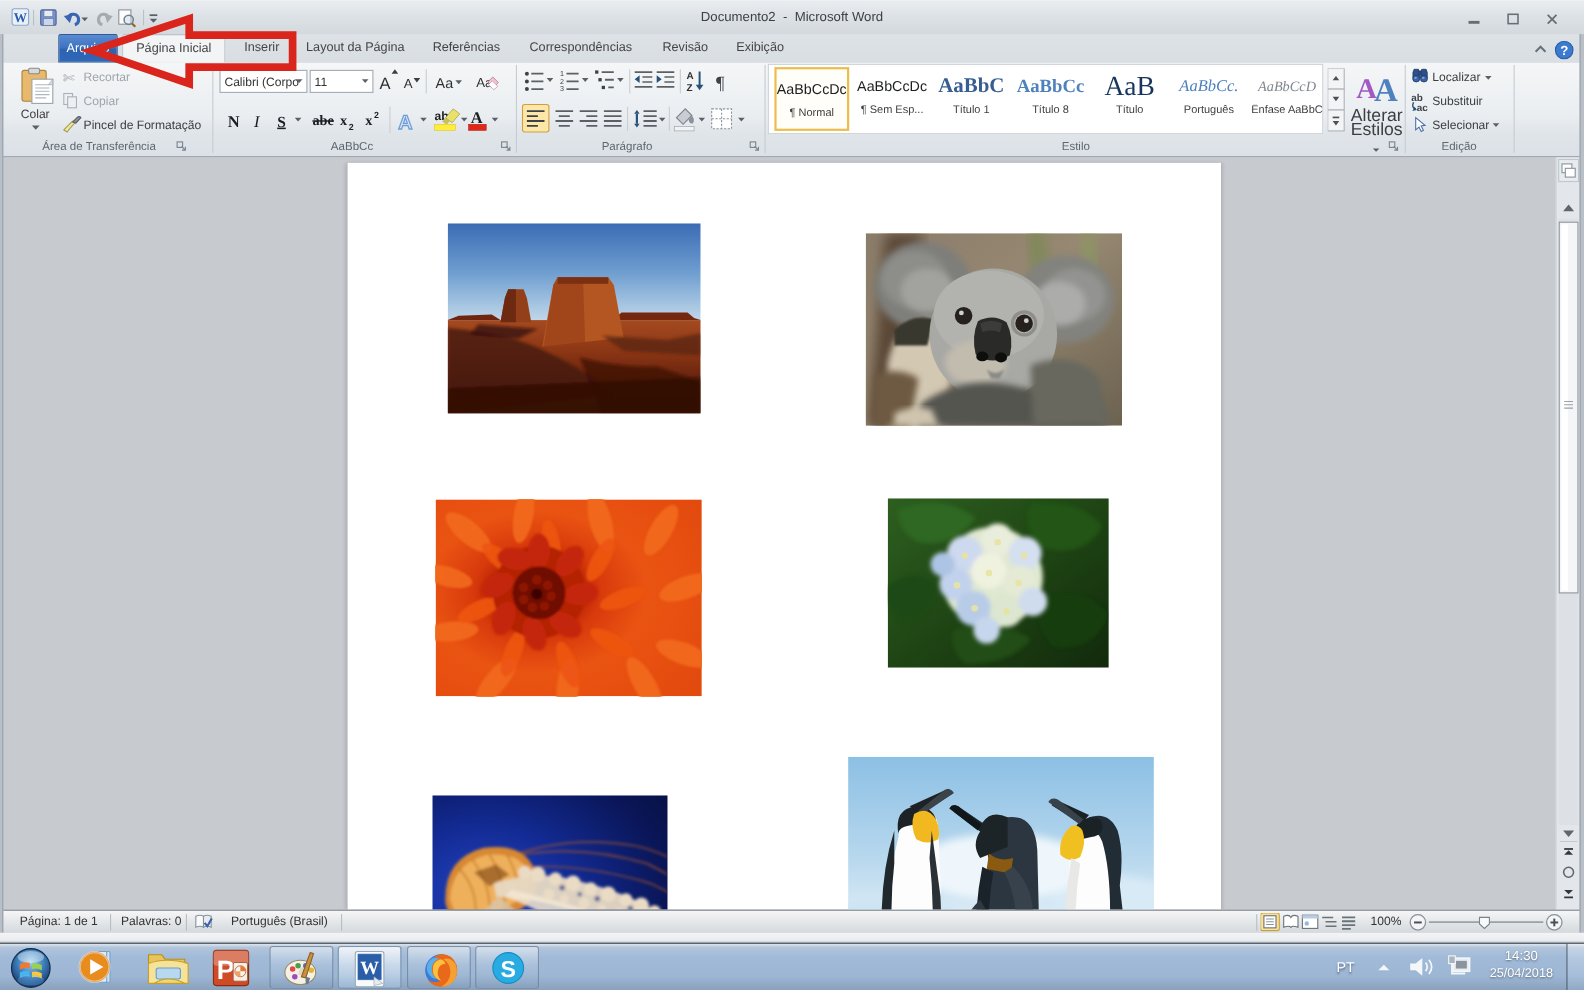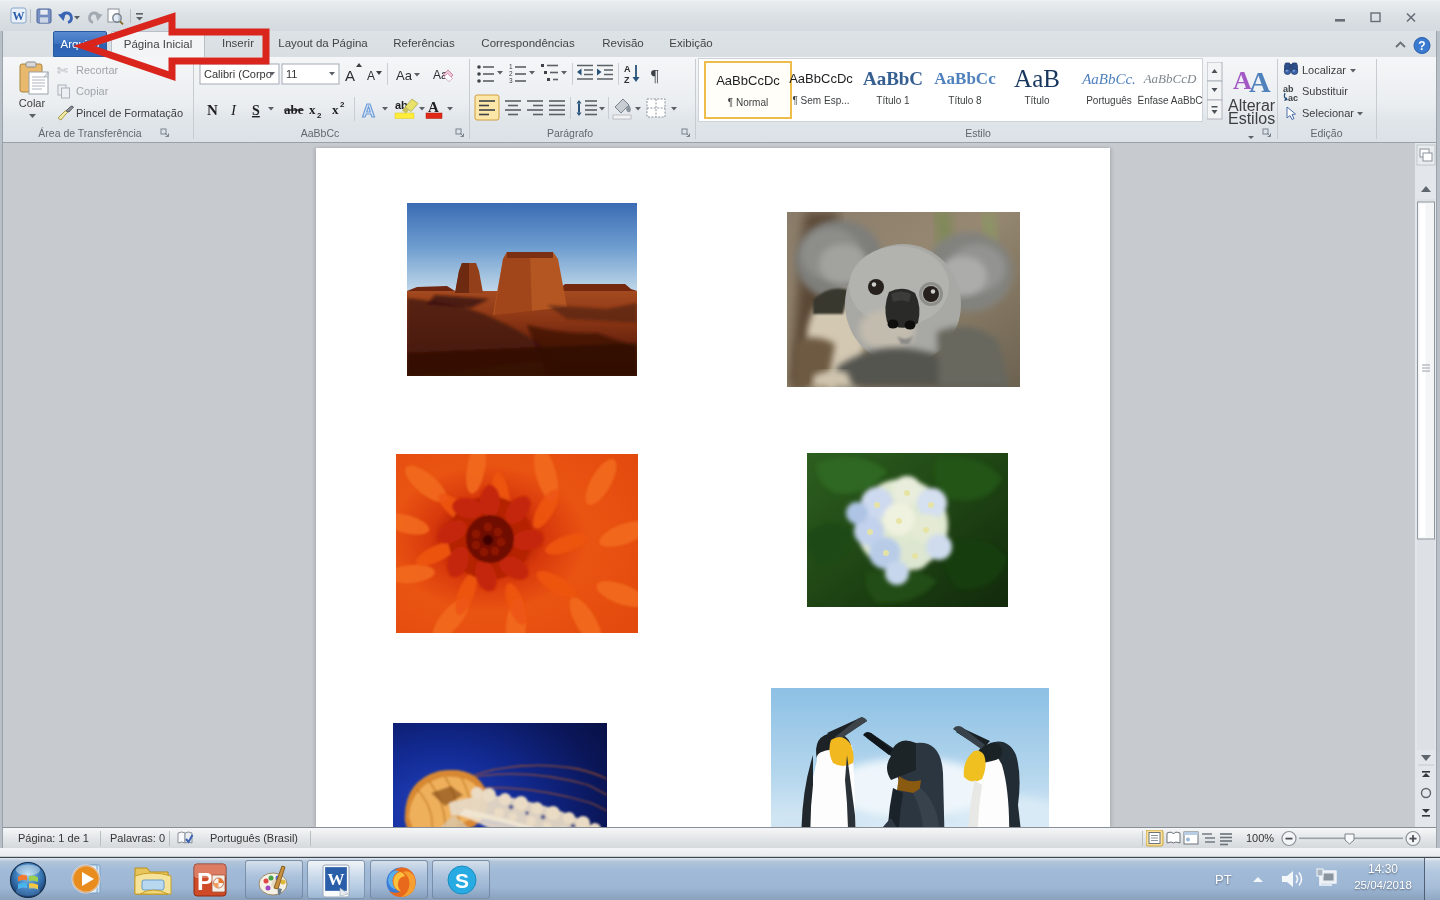--- a/index.html
+++ b/index.html
@@ -23,21 +23,21 @@
 #tab-home { left:67px; width:94px; background:#f2f4f6; border:1px solid #b9bfc7; border-bottom:none; border-radius:2px 2px 0 0; }
 
 
 #ribbon { left:0; top:57px; width:1440px; height:86px;
   background:linear-gradient(#f4f6f7 0%, #ebeef1 55%, #e0e5ea 75%, #dce1e7 100%);
   border-bottom:1px solid #9aa0a6; }
 .gsep { top:2px; width:1px; height:80px; background:#c6ccd2; }
 .glabel { top:70px; font-size:10.5px; color:#60676e; text-align:center; }
 .rtext { font-size:16px; color:#3c3e40; }
 .caret { display:inline-block; width:0; height:0; border-left:3px solid transparent; border-right:3px solid transparent; border-top:3px solid #5a6066; vertical-align:middle; }
-.stybox { top:4px; width:88px; height:58px; text-align:center; }
+.stybox { top:4px; width:68px; height:58px; text-align:center; }
 .sty1 { height:34px; line-height:36px; white-space:nowrap; overflow:hidden; }
 .sty2 { font-size:10px; color:#3c3e40; white-space:nowrap; overflow:hidden; }
 .dlgicon { position:absolute; width:10px; height:10px; }
 
 
 #docarea { left:0; top:143px; width:1440px; height:684px; background:#c7cbd0; overflow:hidden; }
 #page { left:316px; top:5px; width:794px; height:679px; background:#fff; overflow:hidden;
   box-shadow:-2px 0 3px rgba(0,0,0,.12), 2px 0 3px rgba(0,0,0,.12); }
 
 
@@ -91,20 +91,21 @@
         <circle cx="9" cy="9" r="4.2" fill="rgba(200,220,240,.5)" stroke="#77808a" stroke-width="1.4"></circle>
         <line x1="12" y1="12.4" x2="15" y2="15.4" stroke="#8a6a20" stroke-width="2"></line>
       </g>
       <rect x="120" y="2" width="1" height="14" fill="#b9bfc6"></rect>
       <g transform="translate(126,6)">
         <rect x="0" y="0" width="7" height="1.6" fill="#5a6066"></rect>
         <path d="M0 4 l7 0 -3.5 3.6 z" fill="#5a6066"></path>
       </g>
     </svg>
   </div>
+  <div id="title-text" class="abs">Documento2&nbsp; -&nbsp; Microsoft Word</div>
   <svg class="abs" style="left:1330px;top:11px;" width="100" height="14" viewBox="0 0 100 14">
     <rect x="5" y="8" width="10" height="2.6" fill="#676d75"></rect>
     <rect x="41" y="2" width="9" height="8.5" fill="none" stroke="#676d75" stroke-width="1.4"></rect>
     <g stroke="#676d75" stroke-width="1.6">
       <line x1="77" y1="2.5" x2="85" y2="10.5"></line>
         <line x1="85" y1="2.5" x2="77" y2="10.5"></line>
     </g>
   </svg>
 
   <svg class="abs" style="left:1392px;top:37px;z-index:6;" width="44" height="17" viewBox="0 0 44 17">

